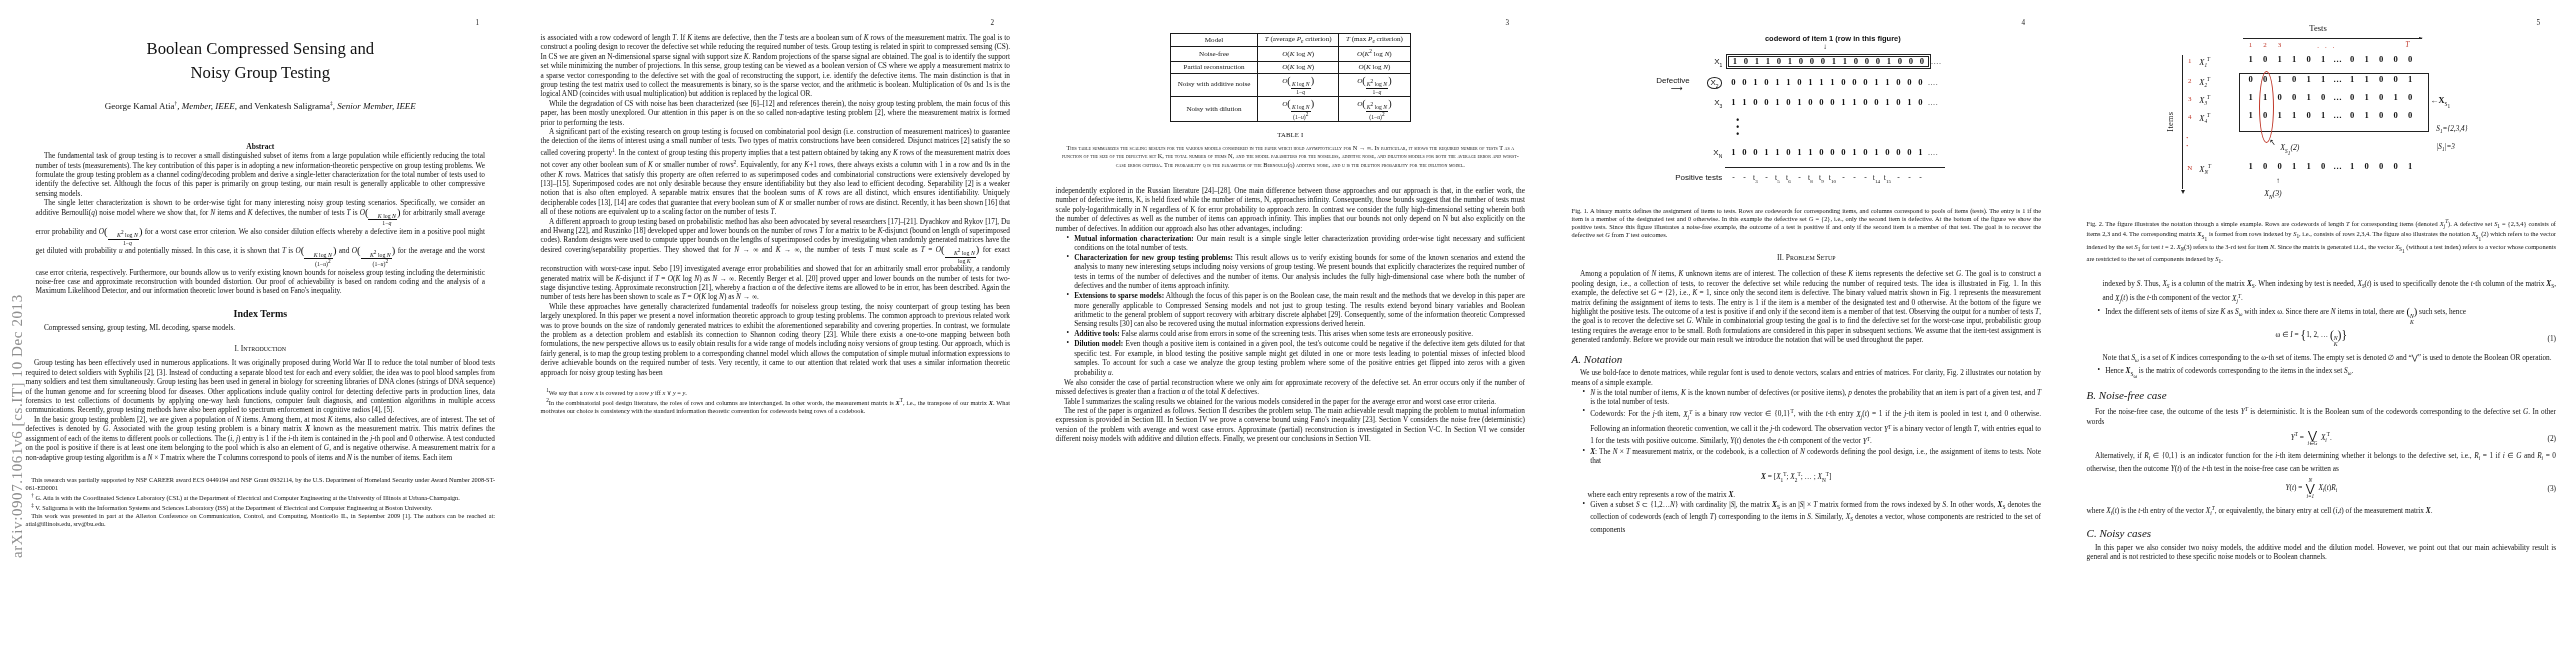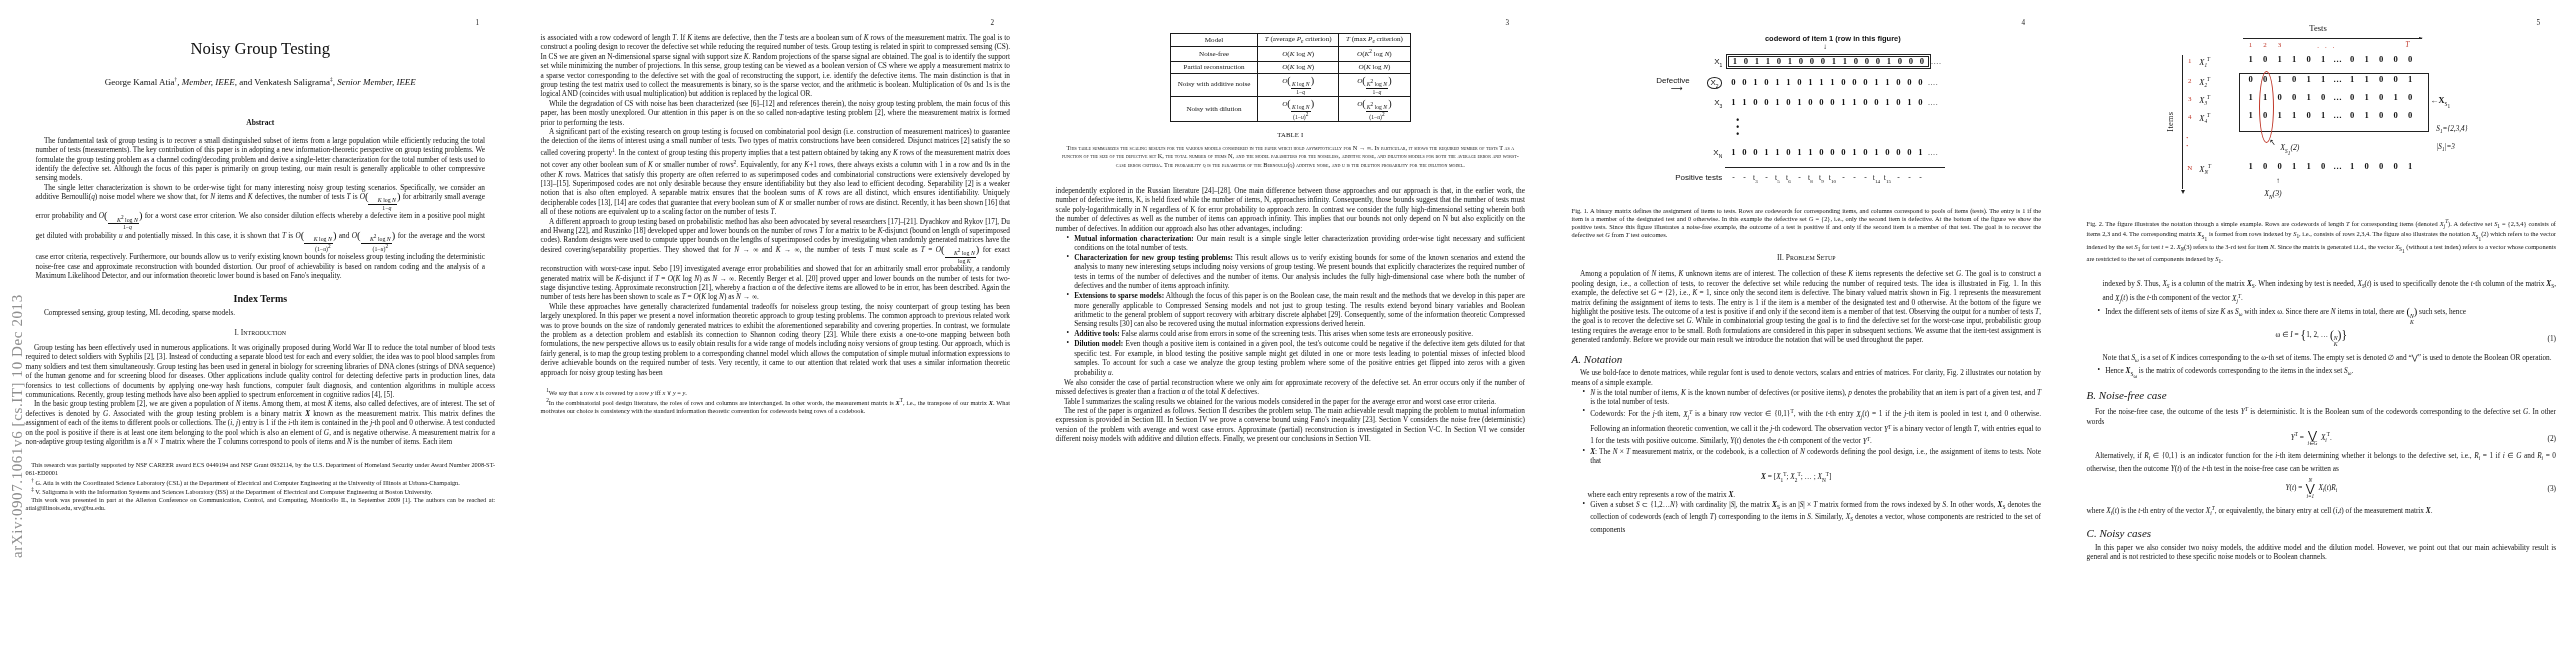--- a/index.html
+++ b/index.html
@@ -7,21 +7,21 @@
   .page{position:absolute;top:0;width:515px;height:667px;overflow:hidden;background:#fff;}
   .p1{left:0}.p2{left:515px}.p3{left:1030px}.p4{left:1546px}.p5{left:2061px}
   .inner{position:relative;padding:16.7px 20px 0 25.6px;}
   .pagenum{position:absolute;top:19px;right:36px;font-size:7.2px;color:#222;}
   
   .arxiv{position:absolute;left:9px;top:558px;transform:rotate(-90deg);transform-origin:0 0;white-space:nowrap;font-size:15px;color:#8f8f8f;letter-spacing:0.6px;font-family:"Liberation Serif",serif;}
   
   .title{ text-align:center;font-size:16.7px;line-height:24.5px;margin-top:20px;color:#101010;}
   .authors{text-align:center;font-size:9px;margin-top:14.5px;}
   .abshead{text-align:center;font-weight:bold;font-size:7.5px;margin-top:31px;}
-  .abstract{padding:0 10px;margin-top:9px;}
+  .abstract{padding:0 10px;margin-top:0;}
   .bodytxt{font-size:7.3px;line-height:9.4px;text-align:justify;}
   p.par{margin:0;text-indent:8.3px;}
   p.nopar{margin:0;text-indent:0;}
   .idxhead{text-align:center;font-weight:bold;font-size:10px;margin-top:12.2px;}
   .idxterms{padding:0 10px;margin-top:4.4px;}
   .sechead{text-align:center;font-size:7.5px;margin:11px 0 5.6px 0;}
   .sc{font-size:79%;}
   .subhead{font-style:italic;font-size:11px;margin:10px 0 4.4px 0;font-family:Liberation Serif, serif;}
   .fnblock{margin-top:14.5px;font-size:6.3px;line-height:7.8px;text-align:justify;}
   .fnblock p{margin:0;text-indent:5.6px;}
@@ -100,20 +100,21 @@
 </head>
 <body>
 
 <div class="canvas" style="--red:#c0392b">
 
   <div class="page p1">
     <div class="pagenum">1</div>
     <div class="arxiv">arXiv:0907.1061v6  [cs.IT]  10 Dec 2013</div>
     <div class="inner">
       <div class="title">
+        <div>Boolean Compressed Sensing and</div>
         <div>Noisy Group Testing</div>
       </div>
       <div class="authors">George Kamal Atia<sup>†</sup>, <i>Member, IEEE</i>, and Venkatesh Saligrama<sup>‡</sup>, <i>Senior Member, IEEE</i></div>
       <div class="abshead">Abstract</div>
       <div class="abstract bodytxt">
         <p class="par">The fundamental task of group testing is to recover a small distinguished subset of items from a large population while efficiently reducing the total number of tests (measurements). The key contribution of this paper is in adopting a new information-theoretic perspective on group testing problems. We formulate the group testing problem as a channel coding/decoding problem and derive a single-letter characterization for the total number of tests used to identify the defective set. Although the focus of this paper is primarily on group testing, our main result is generally applicable to other compressive sensing models.</p>
         <p class="par">The single letter characterization is shown to be order-wise tight for many interesting noisy group testing scenarios. Specifically, we consider an additive Bernoulli(<i>q</i>) noise model where we show that, for <i>N</i> items and <i>K</i> defectives, the number of tests <i>T</i> is <i>O</i><span class="b">(</span><span class="frac">
               <span class="fn"><i>K</i> log <i>N</i></span>
               <span>1−<i>q</i></span>
             </span><span class="b">)</span> for arbitrarily small average error probability and <i>O</i><span class="b">(</span><span class="frac">

